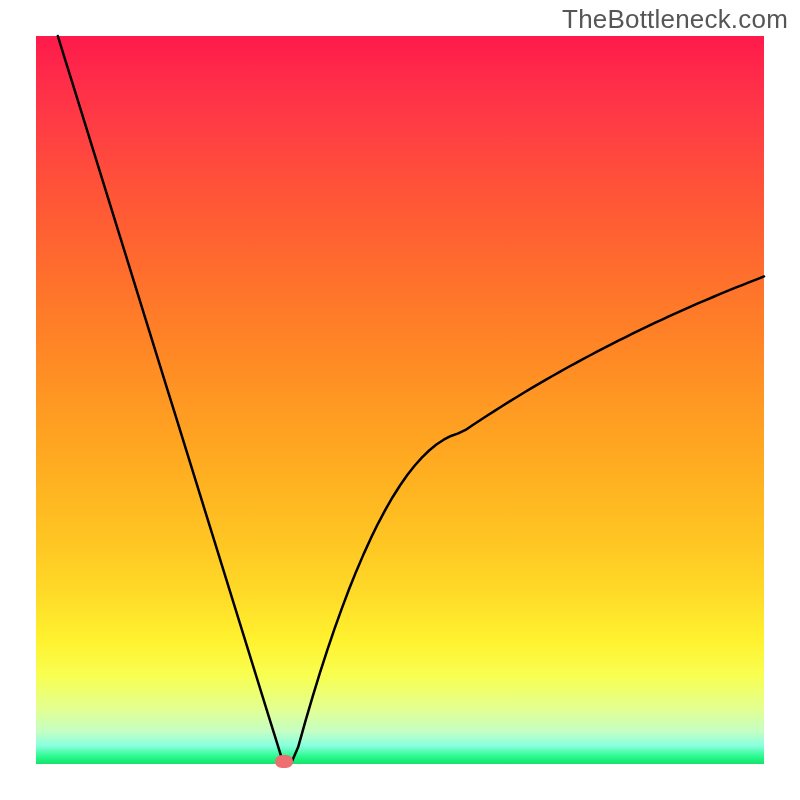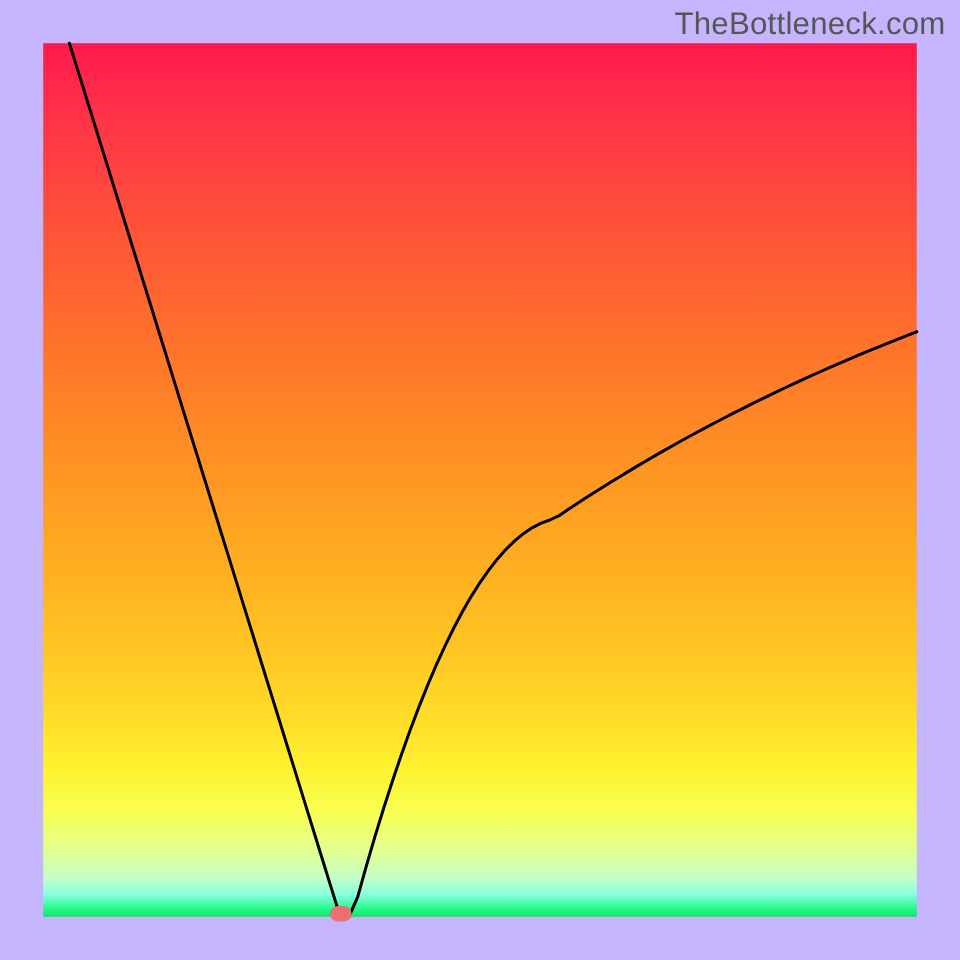--- a/index.html
+++ b/index.html
@@ -1,21 +1,21 @@
 <!DOCTYPE html>
 <html><head>
 <meta charset="utf-8">
 <style>
   * { margin: 0; padding: 0; box-sizing: border-box; }
   html, body { width: 800px; height: 800px; overflow: hidden; background: #000; }
   .stage {
     position: relative;
     width: 800px;
     height: 800px;
-    background: #c4b5fd;
+    background: #ffffff;
   }
   .watermark {
     position: absolute;
     top: 4px;
     right: 12px;
     font-family: Arial, Helvetica, sans-serif;
     font-size: 26px;
     font-weight: 500;
     color: #565656;
     letter-spacing: 0.2px;

